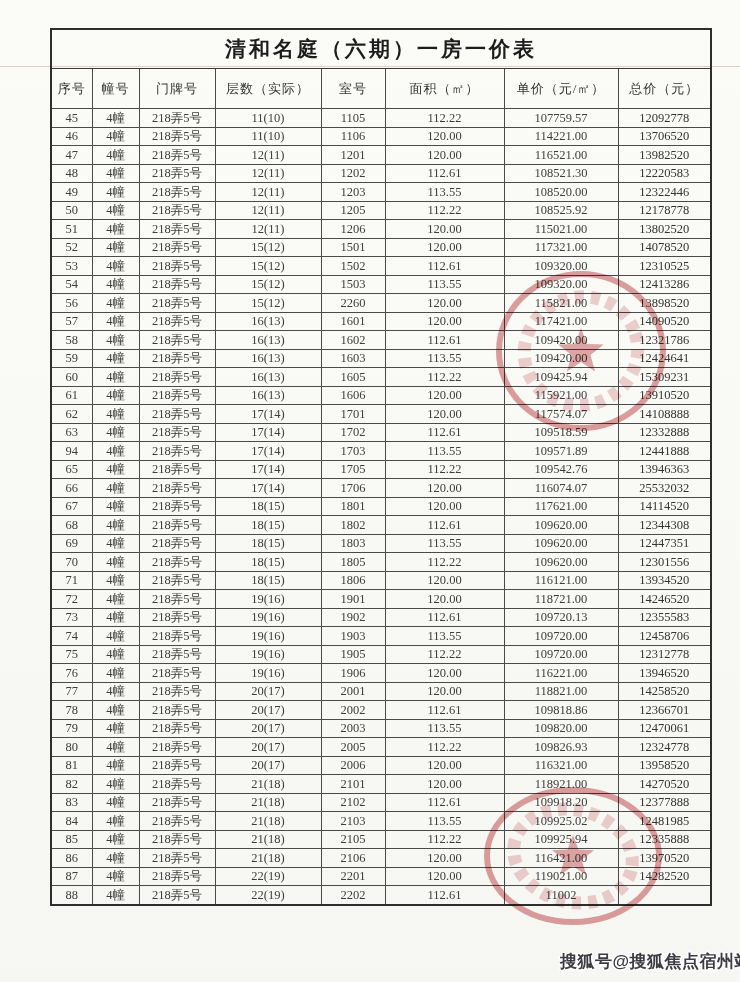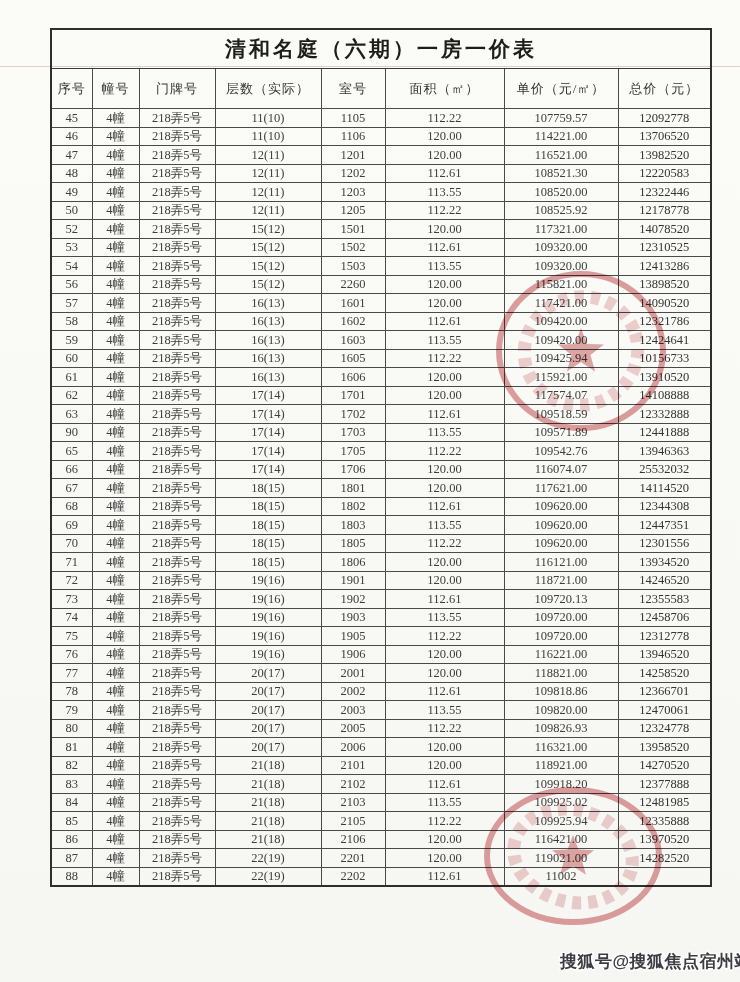--- a/index.html
+++ b/index.html
@@ -136,20 +136,30 @@
           <td>50</td>
           <td>4幢</td>
           <td>218弄5号</td>
           <td>12(11)</td>
           <td>1205</td>
           <td>112.22</td>
           <td>108525.92</td>
           <td>12178778</td>
         </tr>
         <tr>
+          <td>51</td>
+          <td>4幢</td>
+          <td>218弄5号</td>
+          <td>12(11)</td>
+          <td>1206</td>
+          <td>120.00</td>
+          <td>115021.00</td>
+          <td>13802520</td>
+        </tr>
+        <tr>
           <td>52</td>
           <td>4幢</td>
           <td>218弄5号</td>
           <td>15(12)</td>
           <td>1501</td>
           <td>120.00</td>
           <td>117321.00</td>
           <td>14078520</td>
         </tr>
         <tr>
@@ -213,21 +223,21 @@
           <td>12424641</td>
         </tr>
         <tr>
           <td>60</td>
           <td>4幢</td>
           <td>218弄5号</td>
           <td>16(13)</td>
           <td>1605</td>
           <td>112.22</td>
           <td>109425.94</td>
-          <td>10156733</td>
+          <td>15309231</td>
         </tr>
         <tr>
           <td>61</td>
           <td>4幢</td>
           <td>218弄5号</td>
           <td>16(13)</td>
           <td>1606</td>
           <td>120.00</td>
           <td>115921.00</td>
           <td>13910520</td>
@@ -246,21 +256,21 @@
           <td>63</td>
           <td>4幢</td>
           <td>218弄5号</td>
           <td>17(14)</td>
           <td>1702</td>
           <td>112.61</td>
           <td>109518.59</td>
           <td>12332888</td>
         </tr>
         <tr>
-          <td>90</td>
+          <td>94</td>
           <td>4幢</td>
           <td>218弄5号</td>
           <td>17(14)</td>
           <td>1703</td>
           <td>113.55</td>
           <td>109571.89</td>
           <td>12441888</td>
         </tr>
         <tr>
           <td>65</td>

